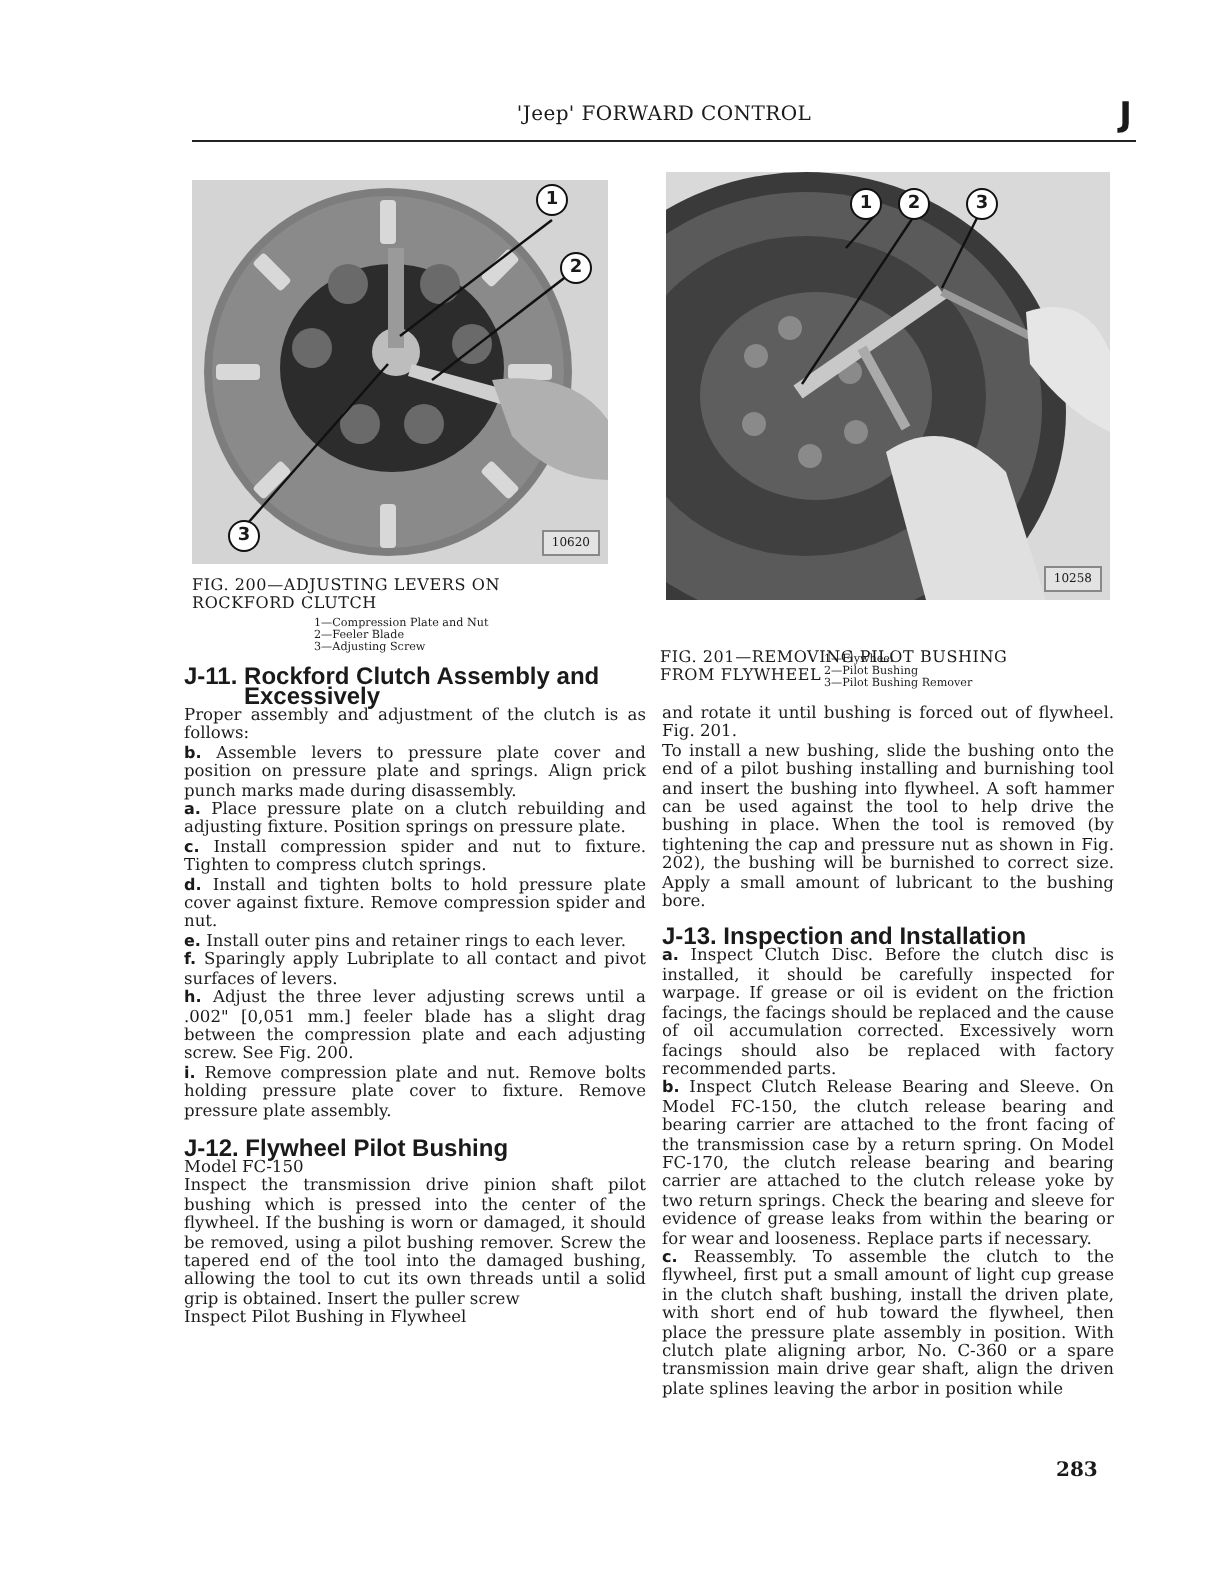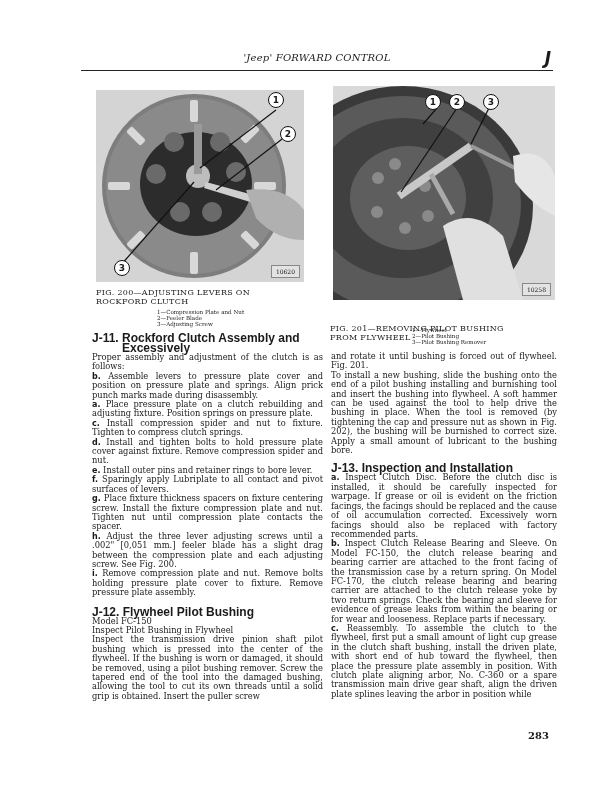--- a/index.html
+++ b/index.html
@@ -1,17 +1,17 @@
 <!DOCTYPE html>
 <html><head>
 <meta charset="utf-8">
 <style>
   html,body{margin:0;padding:0;background:#fff;}
   body{width:612px;height:792px;position:relative;overflow:hidden;font-family:"DejaVu Serif","Liberation Serif",serif;color:#1a1a1a;}
-  .header{position:absolute;left:81px;top:48px;width:472px;height:22px;border-bottom:1.5px solid #222;font-style:italic;}
+  .header{position:absolute;left:96px;top:48px;width:472px;height:22px;border-bottom:1.5px solid #222;}
   .header-title{position:absolute;left:0;right:0;top:4px;text-align:center;font-size:10px;letter-spacing:0.2px;}
   .header-letter{position:absolute;right:2px;top:0px;font-family:"DejaVu Sans","Liberation Sans",sans-serif;font-weight:bold;font-size:17px;}
   .fig{position:absolute;background:#cfcfcf;overflow:hidden;}
   .fig1{left:96px;top:90px;width:208px;height:192px;}
   .fig2{left:333px;top:86px;width:222px;height:214px;}
   .figno{position:absolute;right:4px;bottom:4px;background:#e3e3e3;border:1px solid #888;font-size:6px;padding:2px 4px;font-family:"DejaVu Serif",serif;}
   .callout{position:absolute;width:14px;height:14px;border:1.5px solid #111;border-radius:50%;background:#fff;font-size:9px;font-weight:bold;text-align:center;line-height:14px;font-family:"DejaVu Sans",sans-serif;}
   .caption{position:absolute;text-align:left;font-size:8px;line-height:9px;letter-spacing:0.3px;}
   .legend{position:absolute;font-size:5.6px;line-height:6.2px;font-family:"DejaVu Serif",serif;}
   .col{position:absolute;font-size:8.3px;line-height:9.4px;text-align:justify;}
@@ -119,31 +119,30 @@
   <div class="h2">
     <div>J-11. Rockford Clutch Assembly and</div>
     <div style="padding-left:30px;">Excessively</div>
   </div>
   <p>Proper assembly and adjustment of the clutch is as follows:</p>
   <div id="left-steps">
       <p><span class="lab">b.</span> <span>Assemble levers to pressure plate cover and position on pressure plate and springs. Align prick punch marks made during disassembly.</span></p>
       <p><span class="lab">a.</span> <span>Place pressure plate on a clutch rebuilding and adjusting fixture. Position springs on pressure plate.</span></p>
       <p><span class="lab">c.</span> <span>Install compression spider and nut to fixture. Tighten to compress clutch springs.</span></p>
       <p><span class="lab">d.</span> <span>Install and tighten bolts to hold pressure plate cover against fixture. Remove compression spider and nut.</span></p>
-      <p><span class="lab">e.</span> <span>Install outer pins and retainer rings to bore lever.</span></p>
+      <p><span class="lab">e.</span> <span>Install outer pins and retainer rings to each lever.</span></p>
       <p><span class="lab">f.</span> <span>Sparingly apply Lubriplate to all contact and pivot surfaces of levers.</span></p>
-      <p><span class="lab">g.</span> <span>Place fixture thickness spacers on fixture centering screw. Install the fixture compression plate and nut. Tighten nut until compression plate contacts the spacer.</span></p>
       <p><span class="lab">h.</span> <span>Adjust the three lever adjusting screws until a .002" [0,051 mm.] feeler blade has a slight drag between the compression plate and each adjusting screw. See Fig. 200.</span></p>
       <p><span class="lab">i.</span> <span>Remove compression plate and nut. Remove bolts holding pressure plate cover to fixture. Remove pressure plate assembly.</span></p>
     </div>
   <div class="gap" style="height:9px;"></div>
   <div class="h2">J-12. Flywheel Pilot Bushing</div>
   <p>Model FC-150</p>
+  <p>Inspect the transmission drive pinion shaft pilot bushing which is pressed into the center of the flywheel. If the bushing is worn or damaged, it should be removed, using a pilot bushing remover. Screw the tapered end of the tool into the damaged bushing, allowing the tool to cut its own threads until a solid grip is obtained. Insert the puller screw</p>
   <p>Inspect Pilot Bushing in Flywheel</p>
-  <p>Inspect the transmission drive pinion shaft pilot bushing which is pressed into the center of the flywheel. If the bushing is worn or damaged, it should be removed, using a pilot bushing remover. Screw the tapered end of the tool into the damaged bushing, allowing the tool to cut its own threads until a solid grip is obtained. Insert the puller screw</p>
 </div>
 
 <div class="col" style="left:331px;top:352px;width:226px;">
   <p>and rotate it until bushing is forced out of flywheel. Fig. 201.</p>
   <p>To install a new bushing, slide the bushing onto the end of a pilot bushing installing and burnishing tool and insert the bushing into flywheel. A soft hammer can be used against the tool to help drive the bushing in place. When the tool is removed (by tightening the cap and pressure nut as shown in Fig. 202), the bushing will be burnished to correct size. Apply a small amount of lubricant to the bushing bore.</p>
   <div class="gap" style="height:8px;"></div>
   <div class="h2">J-13. Inspection and Installation</div>
   <div id="right-steps">
       <p><span class="lab">a.</span> <span>Inspect Clutch Disc. Before the clutch disc is installed, it should be carefully inspected for warpage. If grease or oil is evident on the friction facings, the facings should be replaced and the cause of oil accumulation corrected. Excessively worn facings should also be replaced with factory recommended parts.</span></p>
       <p><span class="lab">b.</span> <span>Inspect Clutch Release Bearing and Sleeve. On Model FC-150, the clutch release bearing and bearing carrier are attached to the front facing of the transmission case by a return spring. On Model FC-170, the clutch release bearing and bearing carrier are attached to the clutch release yoke by two return springs. Check the bearing and sleeve for evidence of grease leaks from within the bearing or for wear and looseness. Replace parts if necessary.</span></p>

